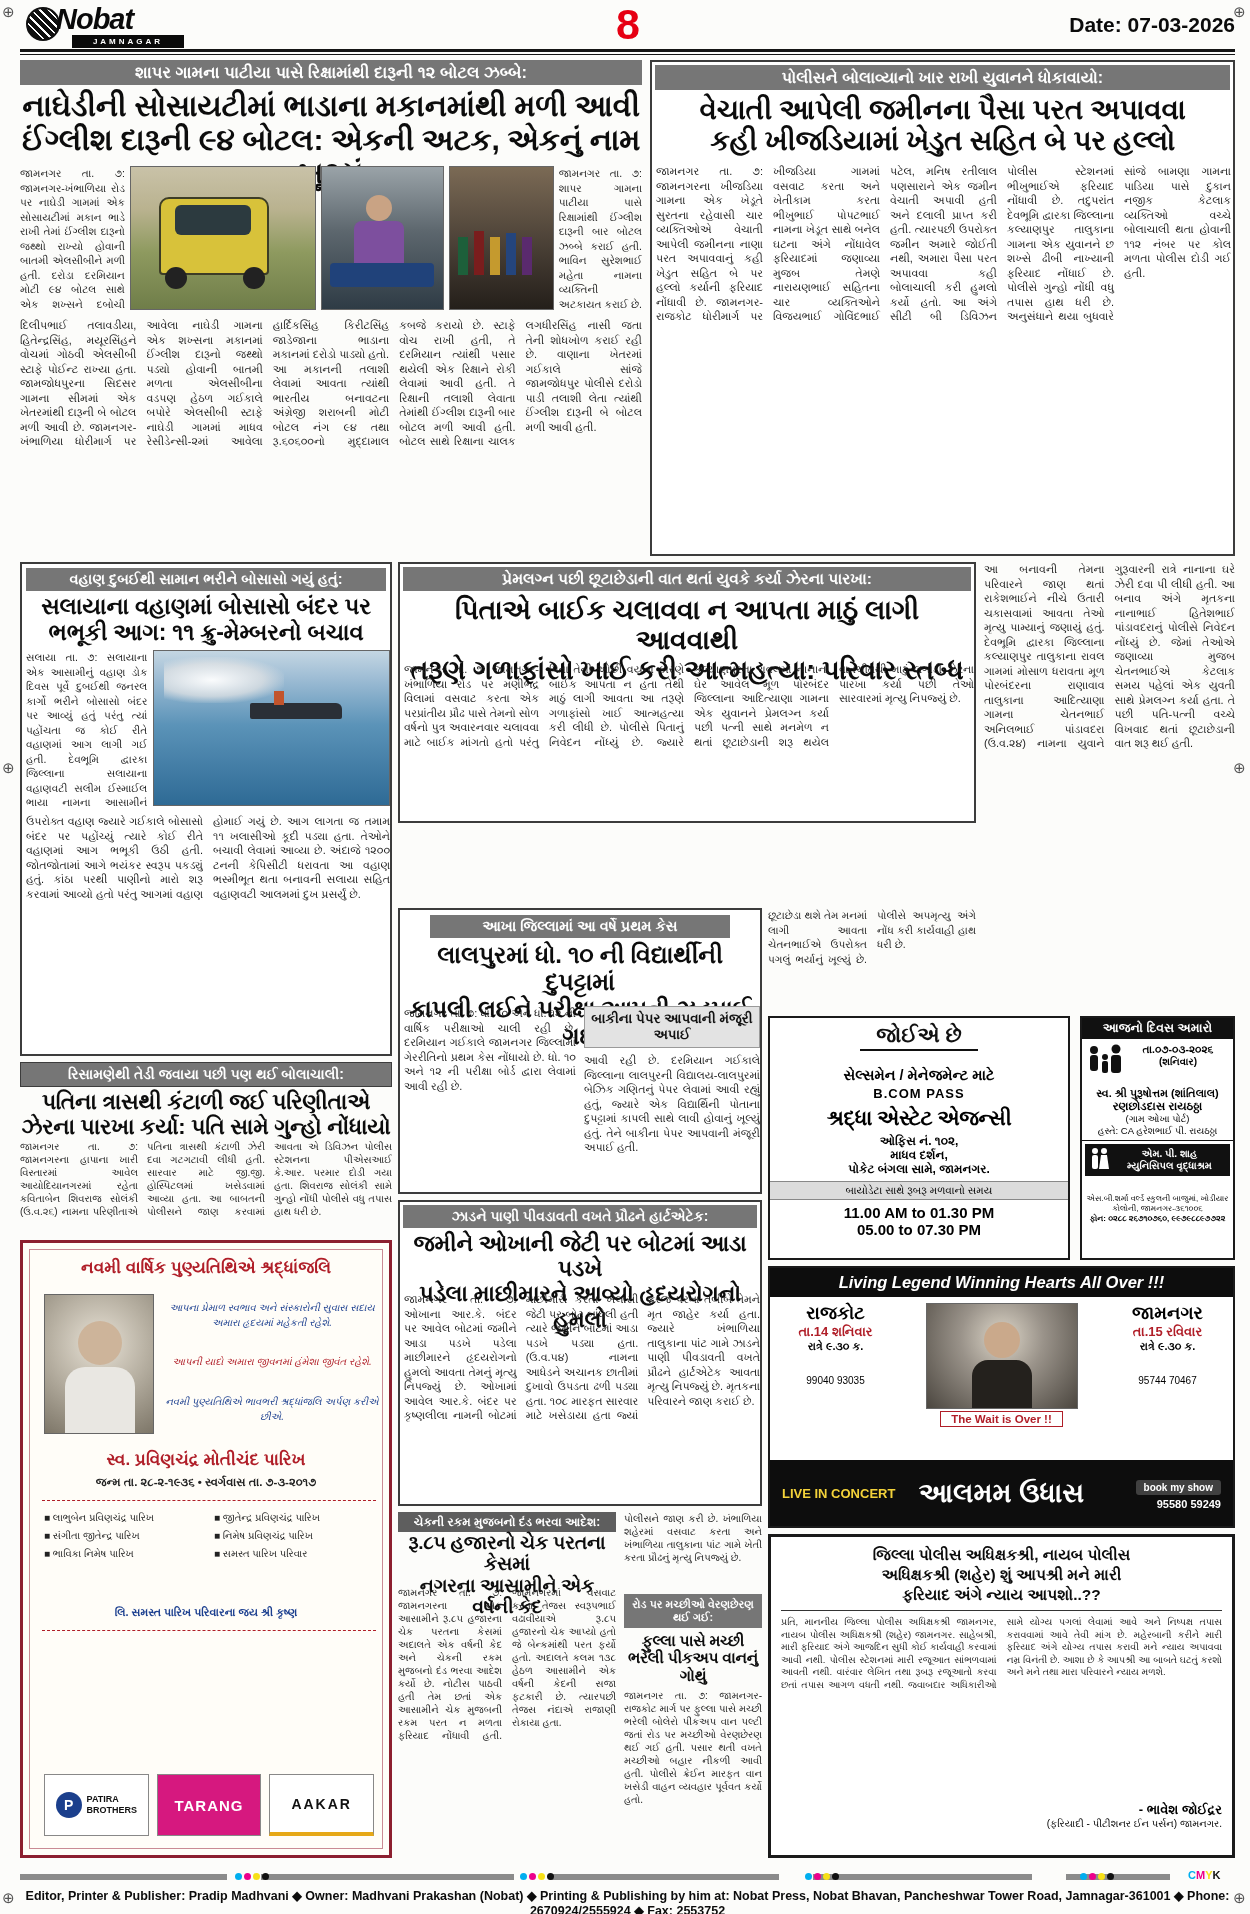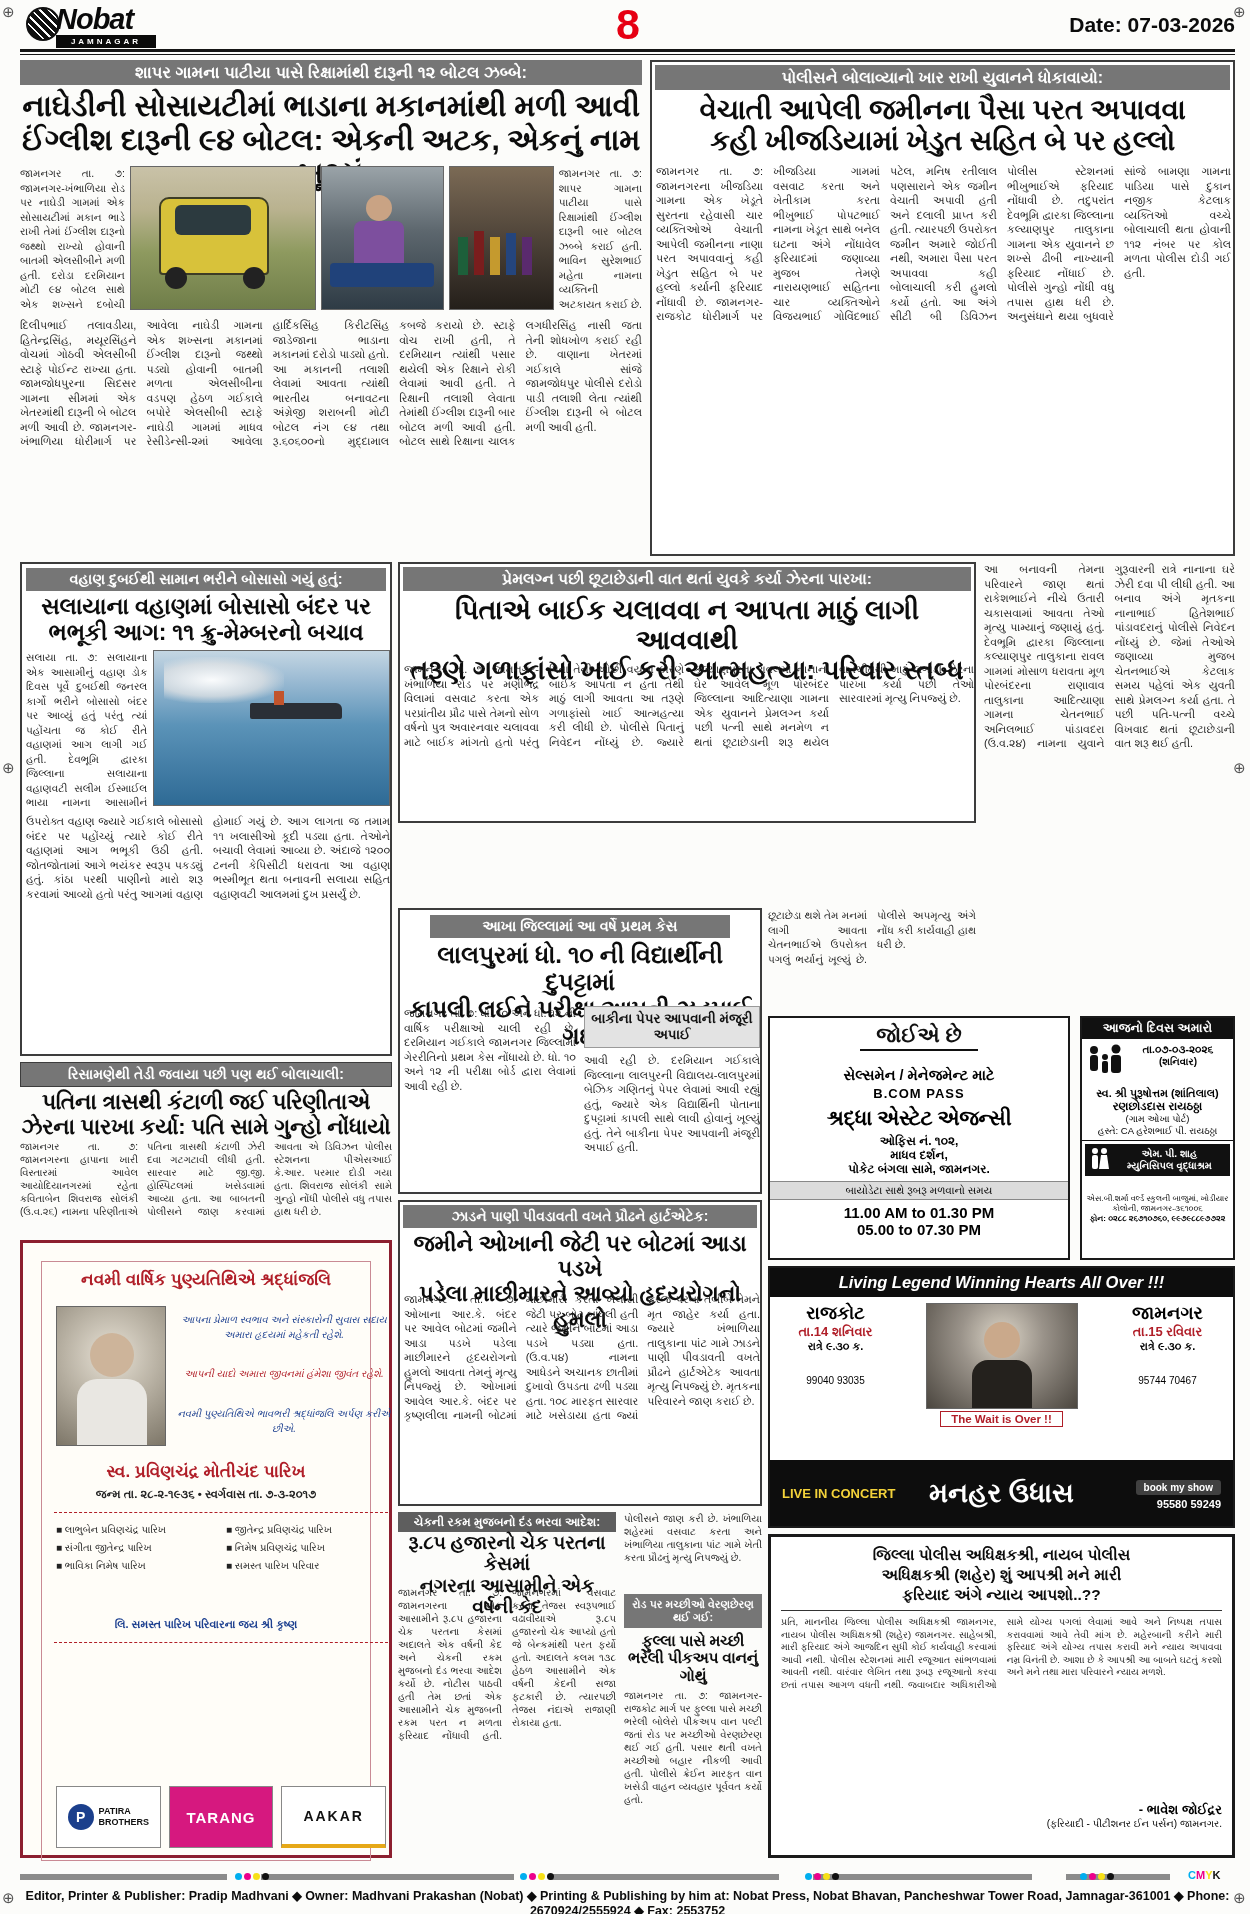--- a/index.html
+++ b/index.html
@@ -27,21 +27,21 @@
   <div class="abs regmark" style="left:2px;top:4px;">⊕</div>
   <div class="abs regmark" style="left:1233px;top:4px;">⊕</div>
   <div class="abs regmark" style="left:2px;top:760px;">⊕</div>
   <div class="abs regmark" style="left:1233px;top:760px;">⊕</div>
   <div class="abs regmark" style="left:2px;top:1890px;">⊕</div>
   <div class="abs regmark" style="left:1233px;top:1890px;">⊕</div>
 
   <div class="abs" style="left:26px;top:3px;width:160px;height:46px;">
     <div class="abs" style="left:0;top:4px;width:34px;height:34px;border-radius:50%;background:repeating-linear-gradient(45deg,#111 0 4px,#fff 4px 6px);border:2px solid #111;"></div>
     <div class="abs" style="left:30px;top:0;font-style:italic;font-weight:bold;font-size:29px;color:#0a0a0a;letter-spacing:-1px;">Nobat</div>
-    <div class="abs" style="left:30px;top:32px;width:100px;height:13px;background:#0a0a0a;color:#fff;font-size:8px;font-weight:bold;letter-spacing:3px;text-align:center;line-height:13px;">JAMNAGAR</div>
+    <div class="abs" style="left:46px;top:32px;width:112px;height:13px;background:#0a0a0a;color:#fff;font-size:8px;font-weight:bold;letter-spacing:3px;text-align:center;line-height:13px;">JAMNAGAR</div>
   </div>
   <div class="abs" style="left:598px;top:0px;width:60px;text-align:center;font-size:43px;font-weight:bold;color:#e60013;">8</div>
   <div class="abs" style="left:990px;top:13px;width:245px;text-align:right;font-size:21px;font-weight:bold;color:#0b0b0b;">Date: 07-03-2026</div>
   <div class="abs" style="left:20px;top:49px;width:1215px;height:3px;background:#151515;"></div>
   <div class="abs" style="left:20px;top:54px;width:1215px;height:1px;background:#151515;"></div>
 
   <div class="abs" style="left:20px;top:60px;width:622px;height:496px;">
     <div class="kicker" style="height:25px;font-size:16.5px;">શાપર ગામના પાટીયા પાસે રિક્ષામાંથી દારૂની ૧૨ બોટલ ઝબ્બે:</div>
     <div class="hl" style="margin-top:4px;font-size:30px;">નાઘેડીની સોસાયટીમાં ભાડાના મકાનમાંથી મળી આવી</div>
     <div class="hl" style="font-size:30px;">ઈંગ્લીશ દારૂની ૯૪ બોટલ: એકની અટક, એકનું નામ ખૂલ્યું</div>
@@ -115,21 +115,21 @@
     </div>
   </div>
 
   <div class="abs" style="left:20px;top:1062px;width:372px;height:172px;">
     <div class="kicker" style="height:23px;font-size:14px;border:1px solid #3c3c3c;">રિસામણેથી તેડી જવાયા પછી પણ થઈ બોલાચાલી:</div>
     <div class="hl" style="margin-top:3px;font-size:22px;">પતિના ત્રાસથી કંટાળી જઈ પરિણીતાએ</div>
     <div class="hl" style="font-size:22px;">ઝેરના પારખા કર્યા: પતિ સામે ગુન્હો નોંધાયો</div>
     <div class="bt c3 abs" style="left:0;top:78px;width:372px;height:94px;font-size:10px;line-height:13px;">જામનગર તા. ૭: જામનગરના હાપાના ખારી વિસ્તારમાં આવેલ આયોદિયાનગરમાં રહેતા કવિતાબેન શિવરાજ સોલંકી (ઉ.વ.૨૬) નામના પરિણીતાએ પતિના ત્રાસથી કંટાળી ઝેરી દવા ગટગટાવી લીધી હતી. સારવાર માટે જી.જી. હોસ્પિટલમાં ખસેડવામાં આવ્યા હતા. આ બાબતની પોલીસને જાણ કરવામાં આવતા એ ડિવિઝન પોલીસ સ્ટેશનના પીએસઆઈ કે.આર. પરમાર દોડી ગયા હતા. શિવરાજ સોલંકી સામે ગુન્હો નોંધી પોલીસે વધુ તપાસ હાથ ધરી છે.</div>
   </div>
 
-  <div class="abs" style="left:20px;top:1240px;width:372px;height:618px;border:3px solid #8c1f2f;background:#fffdf8;padding:18px;">
+  <div class="abs" style="left:20px;top:1240px;width:372px;height:618px;border:3px solid #8c1f2f;background:#fffdf8;padding:6px;">
     <div style="border:1px solid #c98a94;height:598px;position:relative;">
       <div style="text-align:center;font-weight:bold;font-size:17px;color:#b01e28;margin-top:8px;">નવમી વાર્ષિક પુણ્યતિથિએ શ્રદ્ધાંજલિ</div>
       <div class="abs photo" style="left:14px;top:44px;width:110px;height:140px;background:radial-gradient(circle at 50% 35%,#e8e2d6 0%,#b9b2a4 45%,#7d7668 100%);">
         <div class="abs" style="left:33px;top:26px;width:44px;height:44px;background:#cdb49a;border-radius:50%;"></div>
         <div class="abs" style="left:20px;top:72px;width:70px;height:66px;background:#e9e7e2;border-radius:20px 20px 0 0;"></div>
       </div>
       <div class="abs" style="left:134px;top:50px;width:216px;font-size:10px;line-height:15px;color:#1c3f8f;font-style:italic;text-align:center;">આપના પ્રેમાળ સ્વભાવ અને સંસ્કારોની સુવાસ સદાય અમારા હૃદયમાં મહેકતી રહેશે.</div>
       <div class="abs" style="left:134px;top:104px;width:216px;font-size:10px;line-height:15px;color:#b01e28;font-style:italic;text-align:center;">આપની યાદો અમારા જીવનમાં હંમેશા જીવંત રહેશે.</div>
       <div class="abs" style="left:134px;top:144px;width:216px;font-size:10px;line-height:15px;color:#1c3f8f;font-style:italic;text-align:center;">નવમી પુણ્યતિથિએ ભાવભરી શ્રદ્ધાંજલિ અર્પણ કરીએ છીએ.</div>
       <div class="abs" style="left:0;top:200px;width:100%;text-align:center;font-weight:bold;font-size:17px;color:#b01e28;">સ્વ. પ્રવિણચંદ્ર મોતીચંદ પારિખ</div>
@@ -245,21 +245,21 @@
       </div>
       <div style="width:115px;text-align:center;">
         <div style="font-size:18px;font-weight:bold;">જામનગર</div>
         <div style="font-size:13px;font-weight:bold;color:#b01e28;">તા.15 રવિવાર</div>
         <div style="font-size:11px;font-weight:bold;">રાત્રે ૯.૩૦ ક.</div>
         <div style="font-size:10px;margin-top:22px;">95744 70467</div>
       </div>
     </div>
     <div style="position:absolute;left:0;bottom:0;width:100%;height:66px;background:#0d0d0d;display:flex;align-items:center;justify-content:space-between;padding:0 12px;box-sizing:border-box;">
       <div style="color:#f3d23a;font-weight:bold;font-size:13px;width:120px;">LIVE IN CONCERT</div>
-      <div style="color:#fff;font-weight:bold;font-size:27px;text-align:center;">મનહર ઉધાસ</div>
+      <div style="color:#fff;font-weight:bold;font-size:27px;text-align:center;">આલમમ ઉધાસ</div>
       <div style="width:120px;text-align:right;">
         <div class="chip" style="background:#404040;color:#fff;font-size:10px;font-weight:bold;padding:2px 8px;border-radius:3px;">book my show</div>
         <div style="color:#fff;font-size:11px;font-weight:bold;margin-top:3px;">95580 59249</div>
       </div>
     </div>
   </div>
 
   <div class="abs" style="left:768px;top:1534px;width:467px;height:324px;border:3px solid #1a1a1a;background:#fff;padding:8px 10px;box-sizing:border-box;">
     <div style="text-align:center;font-weight:bold;font-size:15.5px;line-height:20px;color:#0c0c0c;">
       <div>જિલ્લા પોલીસ અધિક્ષકશ્રી, નાયબ પોલીસ</div>

